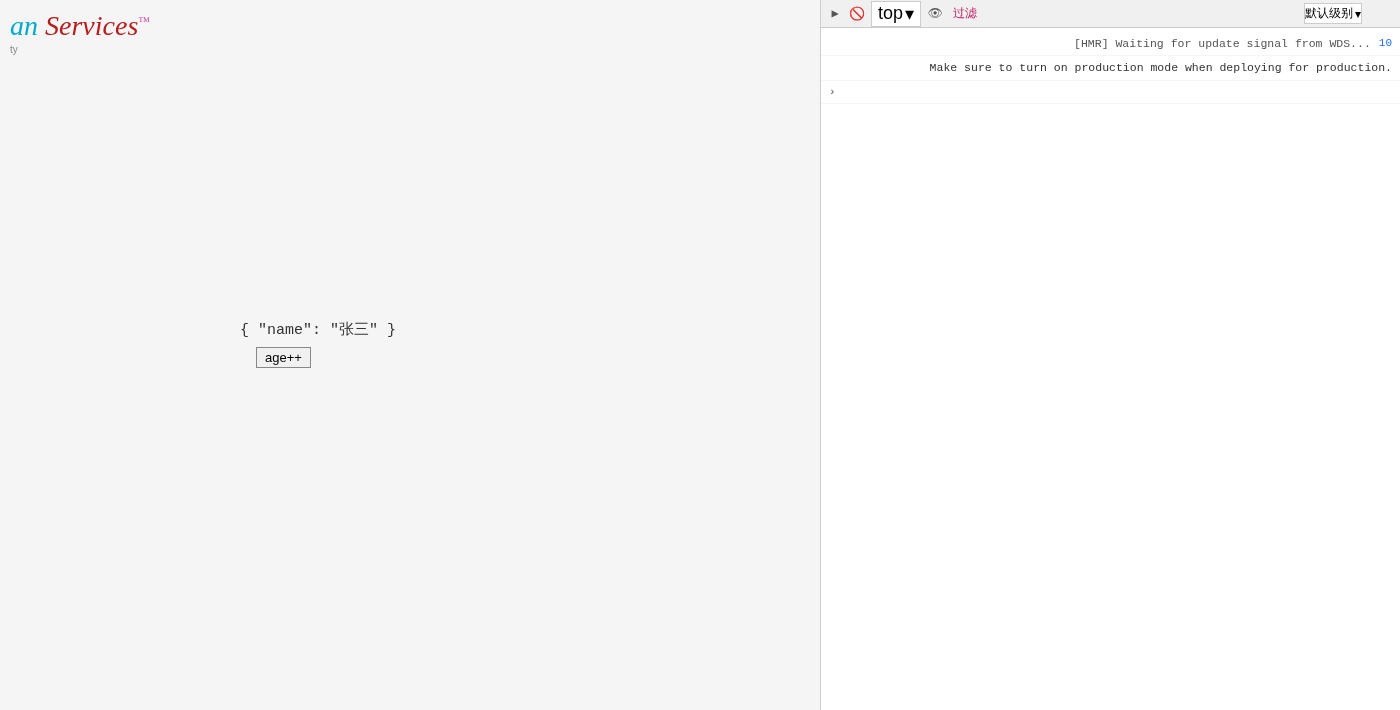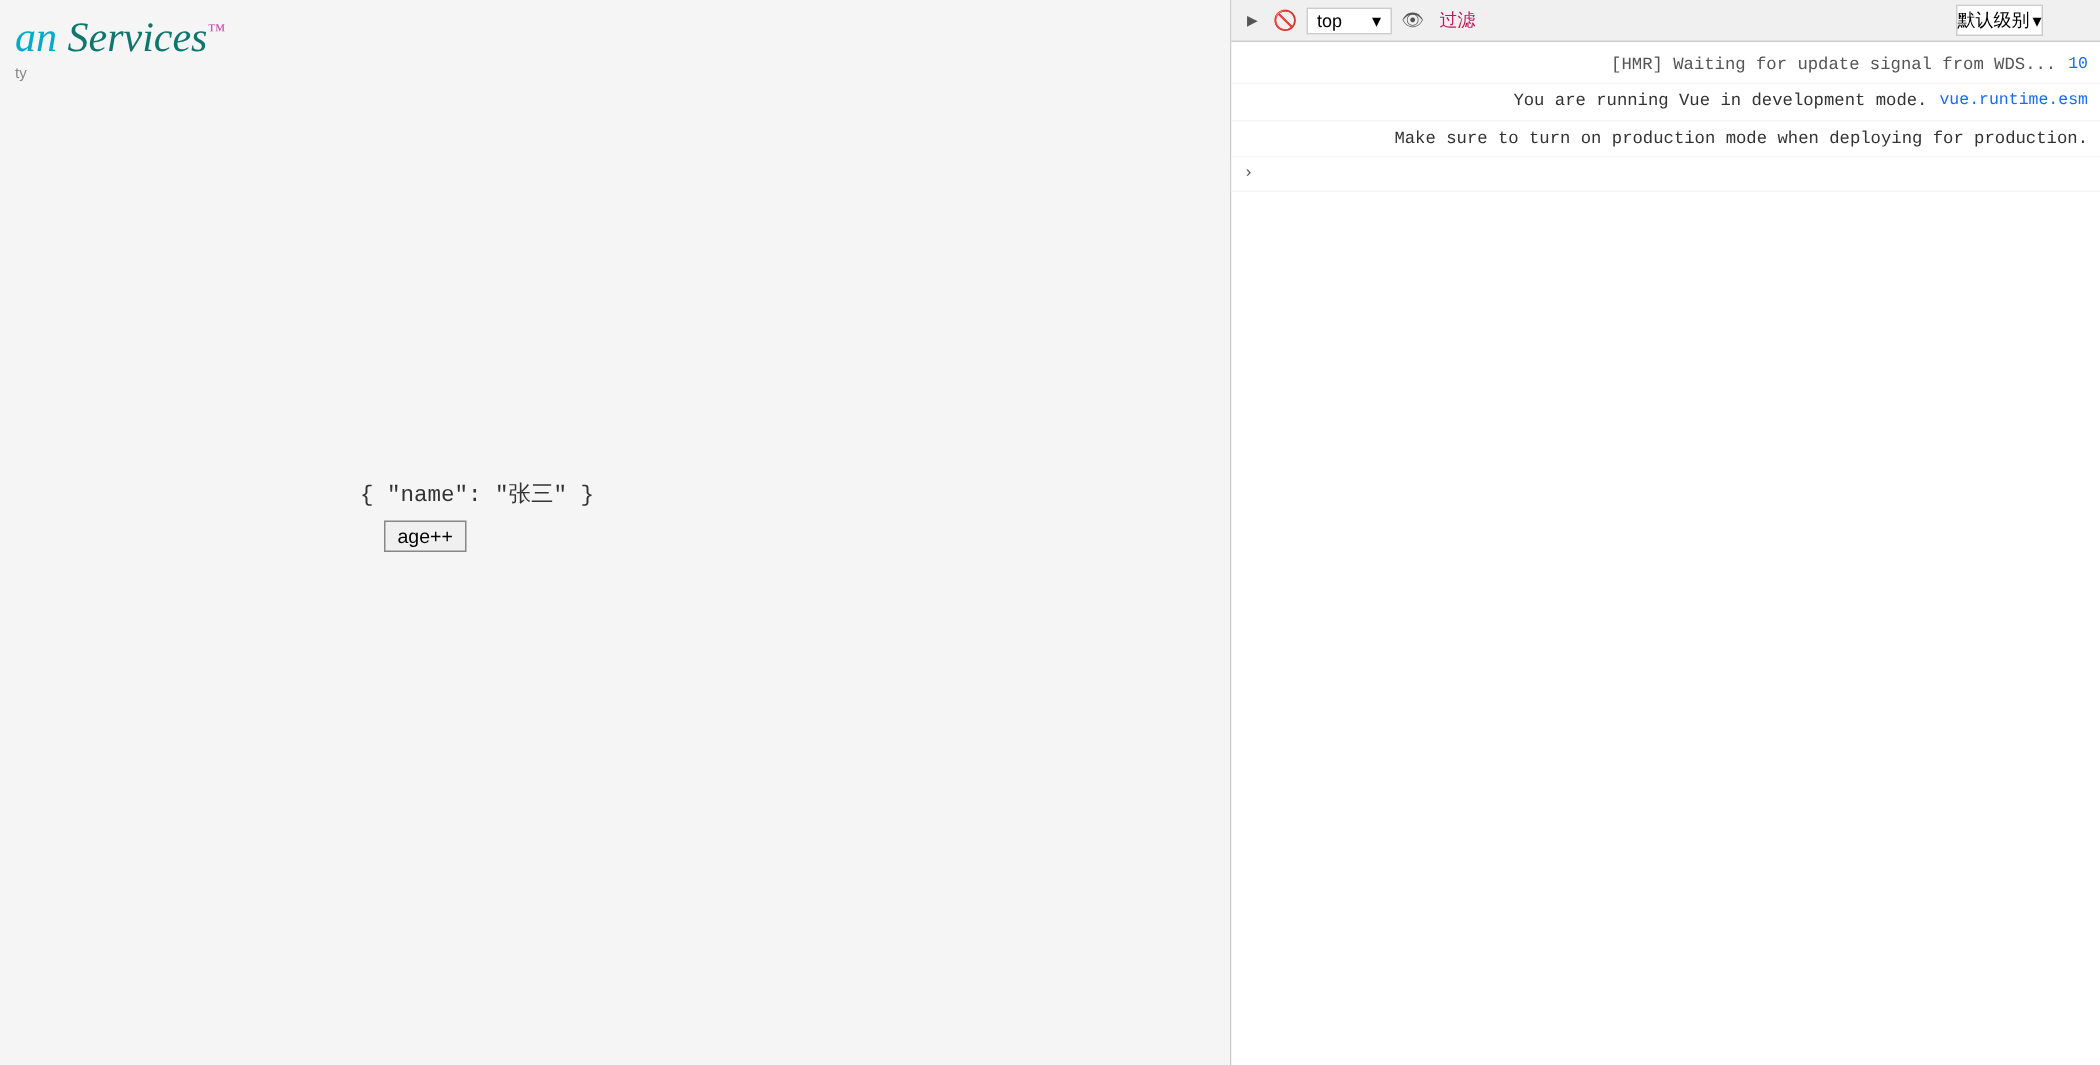--- a/index.html
+++ b/index.html
@@ -33,21 +33,21 @@
       font-style: italic;
       font-family: Georgia, serif;
     }
 
     #logo-an {
       color: #00aacc;
       font-style: italic;
     }
 
     #logo-services {
-      color: #0f766e;
+      color: #b91c1c;
       font-style: italic;
     }
 
     #logo-trademark {
       font-size: 12px;
       vertical-align: super;
       color: #cc44aa;
     }
 
     #logo-subtitle {
@@ -118,26 +118,26 @@
       display: flex;
       align-items: center;
       justify-content: center;
       cursor: pointer;
       color: #555;
     }
 
     #toolbar-top-dropdown {
       display: flex;
       align-items: center;
-      gap: 20px;
+      gap: 2px;
       background: white;
       border: 1px solid #ccc;
       padding: 1px 6px;
       cursor: pointer;
-      font-size: 12px;
+      font-size: 18px;
       font-family: Arial, sans-serif;
     }
 
     #toolbar-eye-icon {
       width: 16px;
       height: 16px;
       display: flex;
       align-items: center;
       justify-content: center;
       cursor: pointer;
@@ -272,24 +272,20 @@
     <span id="toolbar-count">1 个</span>
   </div>
 
   <div id="console-output">
 
     <div class="console-line hmr">
       <span class="console-line-content">[HMR] Waiting for update signal from WDS...</span>
       <a class="console-line-right">10</a>
     </div>
 
-    <div class="console-line info">
-      <span class="console-line-content">You are running Vue in development mode.</span>
-      <a class="console-line-right">vue.runtime.esm</a>
-    </div>
 
     <div class="console-line info">
       <span class="console-line-content">Make sure to turn on production mode when deploying for production.</span>
     </div>
 
 
     <div class="console-line collapsible">
       <span id="collapse-arrow">›</span>
     </div>
   </div>

